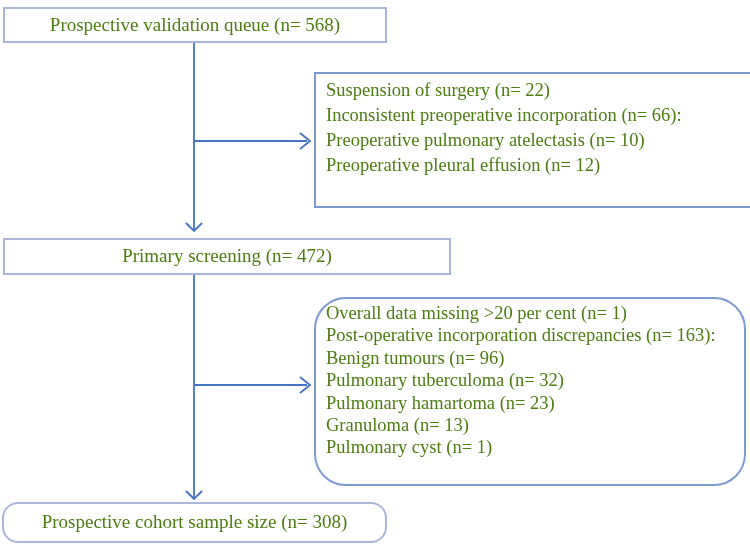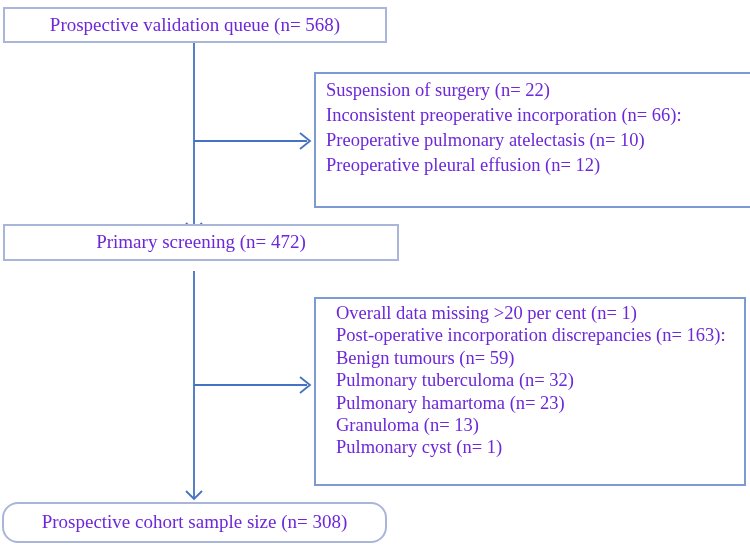--- a/index.html
+++ b/index.html
@@ -6,21 +6,21 @@
     margin: 0;
     padding: 0;
     background: #ffffff;
   }
   #figure {
     position: relative;
     width: 750px;
     height: 546px;
     background: #ffffff;
     font-family: "Liberation Serif", "DejaVu Serif", serif;
-    color: #6d28d9;
+    color: #4d7c0f;
     overflow: hidden;
   }
   #arrow-layer {
     position: absolute;
     left: 0;
     top: 0;
     width: 750px;
     height: 546px;
   }
   .box {
@@ -42,25 +42,26 @@
     font-size: 18.5px;
     text-align: left;
   }
   #exclusion-box-1 {
     left: 314px; top: 72px; width: 455px; height: 136px;
     padding: 4px 10px;
   }
   #exclusion-box-1 .line { line-height: 25px; }
   #exclusion-box-2 {
     left: 314px; top: 297px; width: 432px; height: 189px;
-    padding: 3px 20px;
+    padding: 3px 10px;
+    border-radius: 32px;
   }
   #exclusion-box-2 .line { line-height: 22.4px; }
   #top-box    { left: 3px; top: 7px;   width: 384px; height: 36px; }
-  #middle-box { left: 3px; top: 224px; width: 396px; height: 37px; }
+  #middle-box { left: 3px; top: 238px; width: 448px; height: 37px; }
   #bottom-box { left: 2px; top: 502px; width: 385px; height: 41px; border-radius: 16px; }
   .line {
     white-space: nowrap;
   }
 </style>
 </head>
 <body>
 
 <div id="figure">
 
@@ -98,21 +99,21 @@
     <div class="line">Preoperative pleural effusion (n= 12)</div>
   </div>
 
   <div id="middle-box" class="box main-box">
     <span>Primary screening (n= 472)</span>
   </div>
 
   <div id="exclusion-box-2" class="box side-box">
     <div class="line">Overall data missing &gt;20 per cent (n= 1)</div>
     <div class="line">Post-operative incorporation discrepancies (n= 163):</div>
-    <div class="line">Benign tumours (n= 59)</div>
+    <div class="line">Benign tumours (n= 96)</div>
     <div class="line">Pulmonary tuberculoma (n= 32)</div>
     <div class="line">Pulmonary hamartoma (n= 23)</div>
     <div class="line">Granuloma (n= 13)</div>
     <div class="line">Pulmonary cyst (n= 1)</div>
   </div>
 
   <div id="bottom-box" class="box main-box">
     <span>Prospective cohort sample size (n= 308)</span>
   </div>
 

